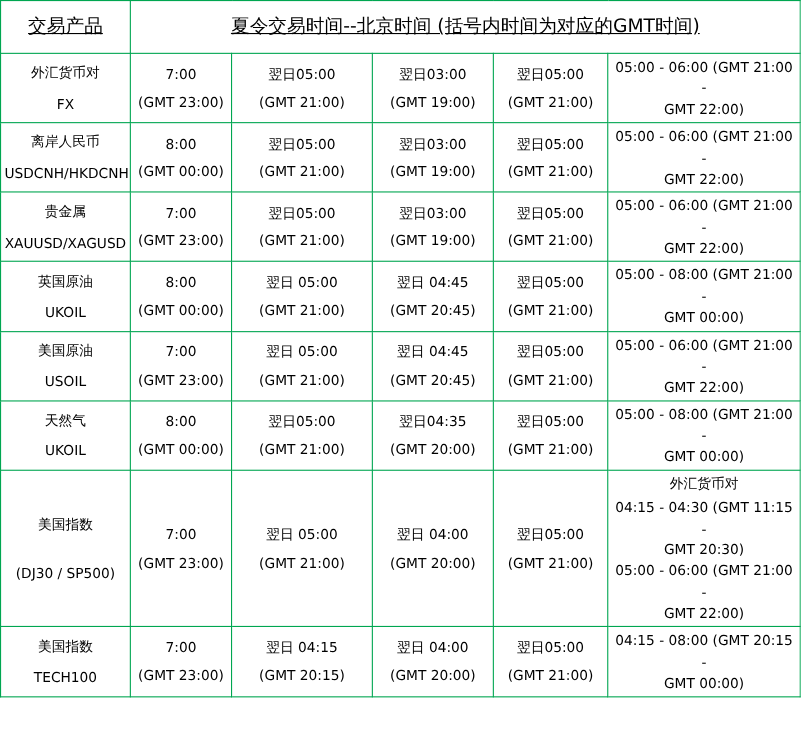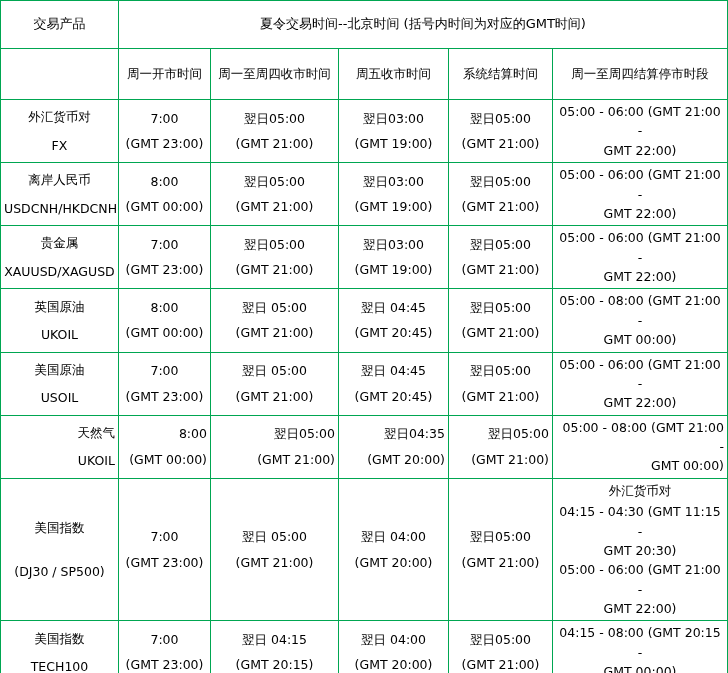--- a/index.html
+++ b/index.html
@@ -31,40 +31,40 @@
     line-height: 1.55;
   }
   
   col.c0 { width: 118px; }
   col.c1 { width: 92px; }
   col.c2 { width: 128px; }
   col.c3 { width: 110px; }
   col.c4 { width: 104px; }
   col.c5 { width: 175px; }
 
-  tr.header-main td { height: 43px; font-size: 13px; }
+  tr.header-main td { height: 43px; font-size: 17px; text-decoration: underline; }
   tr.header-sub td { height: 46px; }
 
   .cell-line { display: block; }
   .cell-line.gap { margin-top: 6px; }
 
   td.product { line-height: 1.6; }
   td.product .p-name { display: block; }
   td.product .p-code { display: block; margin-top: 9px; }
 
   td.stop { text-align: left; padding-left: 8px; padding-right: 6px; }
   td.stop .s-line { display: block; }
   td.stop .s-title { display: block; text-align: center; margin-bottom: 2px; }
 
   tr.r-fx td { height: 56px; }
   tr.r-cnh td { height: 56px; }
   tr.r-metal td { height: 56px; }
   tr.r-ukoil td { height: 56px; }
   tr.r-usoil td { height: 56px; }
-  tr.r-ngas td { height: 56px; text-align: right; }
+  tr.r-ngas td { height: 56px; }
   tr.r-dj td { height: 100px; }
   tr.r-tech td { height: 56px; }
 
   tr.r-dj td.product .p-code { margin-top: 24px; }
 </style>
 </head>
 <body>
 
 <table class="schedule">
   <colgroup>
@@ -73,28 +73,20 @@
       <col class="c2">
       <col class="c3">
       <col class="c4">
       <col class="c5">
   </colgroup>
   <tbody id="table-body">
     <tr class="header-main">
       <td>交易产品</td>
       <td colspan="5">夏令交易时间--北京时间 (括号内时间为对应的GMT时间)</td>
     </tr>
-    <tr class="header-sub">
-      <td></td>
-      <td>周一开市时间</td>
-      <td>周一至周四收市时间</td>
-      <td>周五收市时间</td>
-      <td>系统结算时间</td>
-      <td>周一至周四结算停市时段</td>
-    </tr>
   <tr class="r-fx">
         <td class="product">
           <span class="p-name">外汇货币对</span>
           <span class="p-code">FX</span>
         </td>
         <td>
           <span class="cell-line">7:00</span>
           <span class="cell-line gap">(GMT 23:00)</span>
         </td>
         <td>

